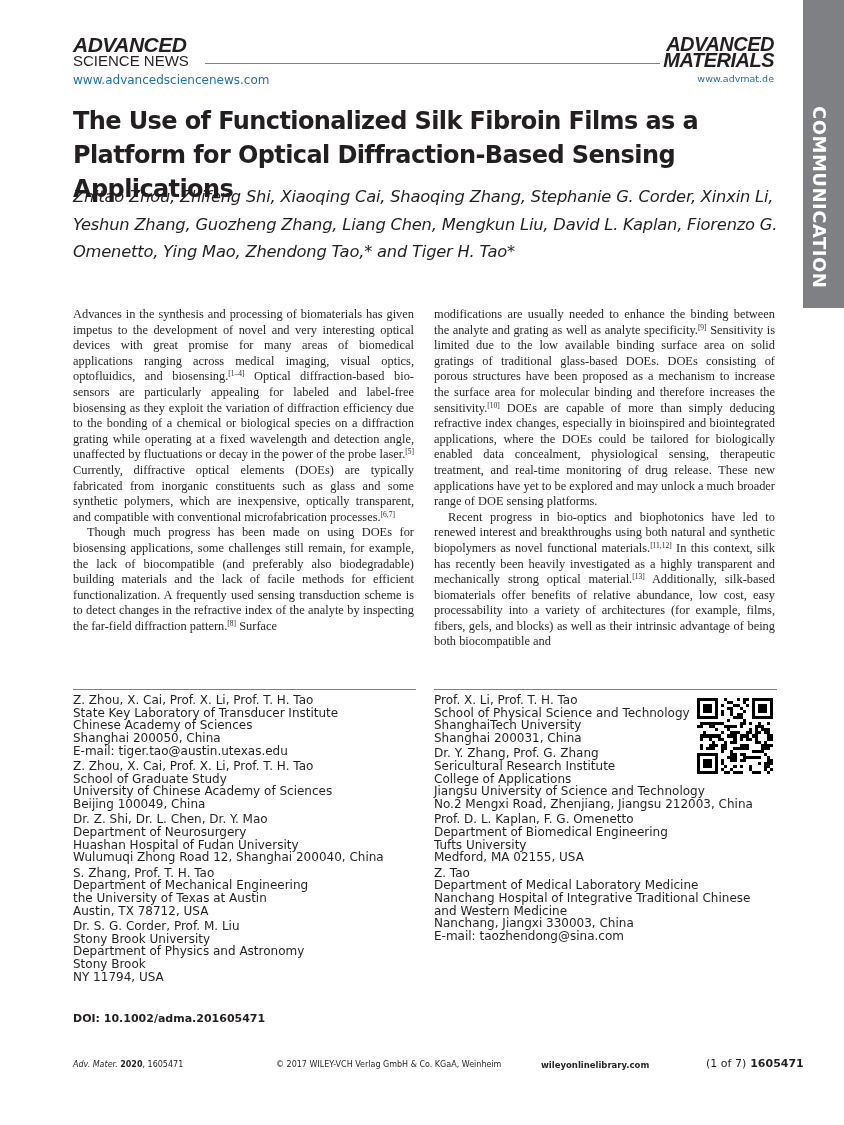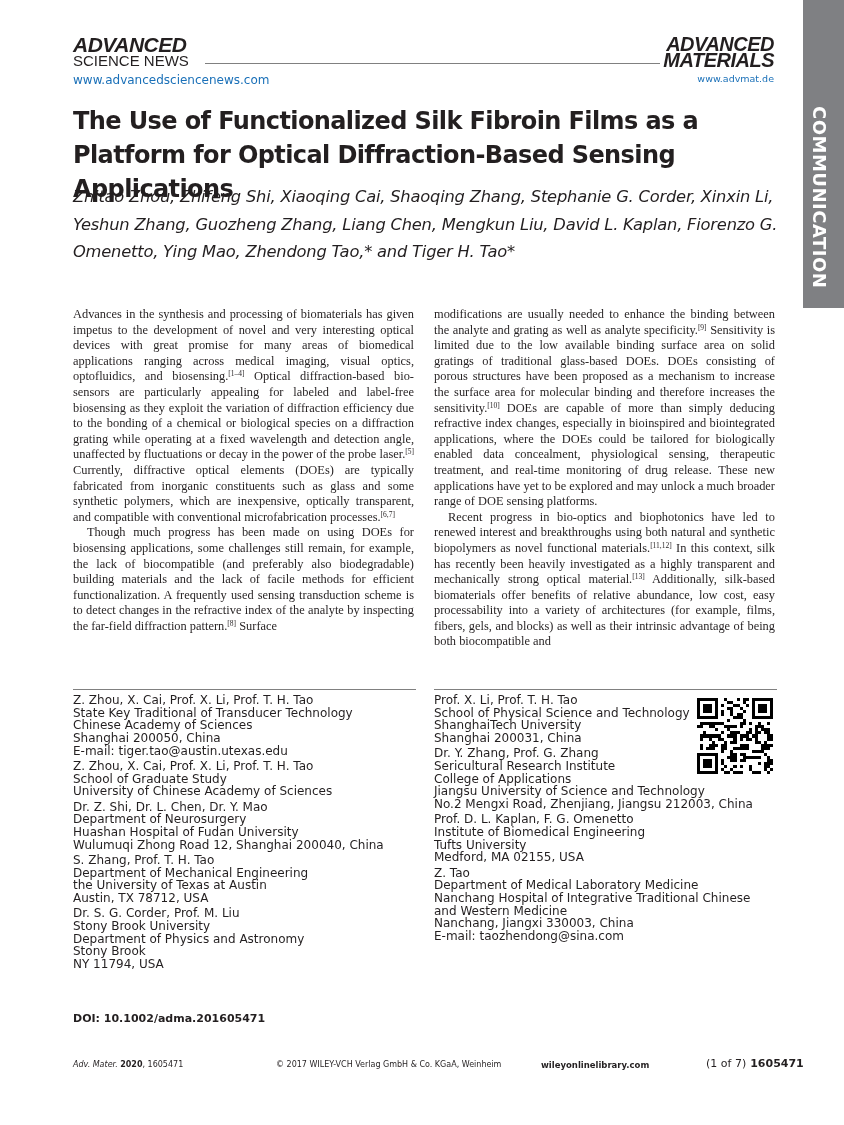--- a/index.html
+++ b/index.html
@@ -77,29 +77,30 @@
 <div class="col col-right">
     <p>modifications are usually needed to enhance the binding between the analyte and grating as well as analyte specificity.<sup>[9]</sup> Sensitivity is limited due to the low available binding surface area on solid gratings of traditional glass-based DOEs. DOEs con­sisting of porous structures have been proposed as a mechanism to increase the surface area for molecular binding and there­fore increases the sensitivity.<sup>[10]</sup> DOEs are capable of more than simply deducing refractive index changes, especially in bioin­spired and biointegrated applications, where the DOEs could be tailored for biologically enabled data concealment, physiological sensing, therapeutic treatment, and real-time monitoring of drug release. These new applications have yet to be explored and may unlock a much broader range of DOE sensing platforms.</p>
     <p class="indent">Recent progress in bio-optics and biophotonics have led to renewed interest and breakthroughs using both natural and synthetic biopolymers as novel functional materials.<sup>[11,12]</sup> In this context, silk has recently been heavily investigated as a highly transparent and mechanically strong optical material.<sup>[13]</sup> Additionally, silk-based biomaterials offer benefits of relative abundance, low cost, easy processability into a variety of archi­tectures (for example, films, fibers, gels, and blocks) as well as their intrinsic advantage of being both biocompatible and</p>
   </div>
 
 <div class="aff-rule l"></div>
 <div class="aff-rule r"></div>
 <div class="aff-col l">
     <div class="aff-block">
       <span class="aff-line">Z. Zhou, X. Cai, Prof. X. Li, Prof. T. H. Tao</span>
-      <span class="aff-line">State Key Traditional of Transducer Technology</span>
+      <span class="aff-line">State Key Laboratory of Transducer Institute</span>
       <span class="aff-line">Chinese Academy of Sciences</span>
       <span class="aff-line">Shanghai 200050, China</span>
       <span class="aff-line">E-mail: tiger.tao@austin.utexas.edu</span>
     </div>
     <div class="aff-block">
       <span class="aff-line">Z. Zhou, X. Cai, Prof. X. Li, Prof. T. H. Tao</span>
       <span class="aff-line">School of Graduate Study</span>
       <span class="aff-line">University of Chinese Academy of Sciences</span>
+      <span class="aff-line">Beijing 100049, China</span>
     </div>
     <div class="aff-block">
       <span class="aff-line">Dr. Z. Shi, Dr. L. Chen, Dr. Y. Mao</span>
       <span class="aff-line">Department of Neurosurgery</span>
       <span class="aff-line">Huashan Hospital of Fudan University</span>
       <span class="aff-line">Wulumuqi Zhong Road 12, Shanghai 200040, China</span>
     </div>
     <div class="aff-block">
       <span class="aff-line">S. Zhang, Prof. T. H. Tao</span>
       <span class="aff-line">Department of Mechanical Engineering</span>
@@ -123,21 +124,21 @@
     </div>
     <div class="aff-block">
       <span class="aff-line">Dr. Y. Zhang, Prof. G. Zhang</span>
       <span class="aff-line">Sericultural Research Institute</span>
       <span class="aff-line">College of Applications</span>
       <span class="aff-line">Jiangsu University of Science and Technology</span>
       <span class="aff-line">No.2 Mengxi Road, Zhenjiang, Jiangsu 212003, China</span>
     </div>
     <div class="aff-block">
       <span class="aff-line">Prof. D. L. Kaplan, F. G. Omenetto</span>
-      <span class="aff-line">Institute of Biomedical Engineering</span>
+      <span class="aff-line">Department of Biomedical Engineering</span>
       <span class="aff-line">Tufts University</span>
       <span class="aff-line">Medford, MA 02155, USA</span>
     </div>
     <div class="aff-block">
       <span class="aff-line">Z. Tao</span>
       <span class="aff-line">Department of Medical Laboratory Medicine</span>
       <span class="aff-line">Nanchang Hospital of Integrative Traditional Chinese</span>
       <span class="aff-line">and Western Medicine</span>
       <span class="aff-line">Nanchang, Jiangxi 330003, China</span>
       <span class="aff-line">E-mail: taozhendong@sina.com</span>

